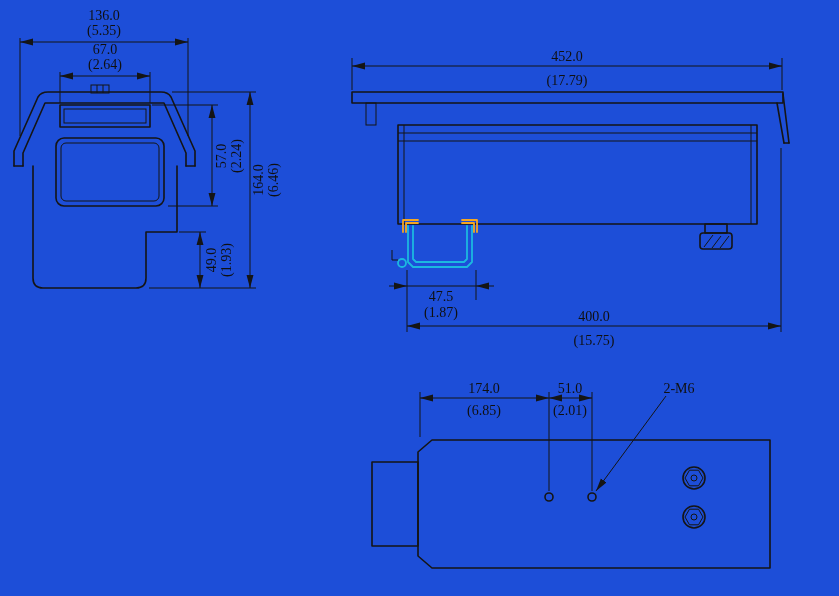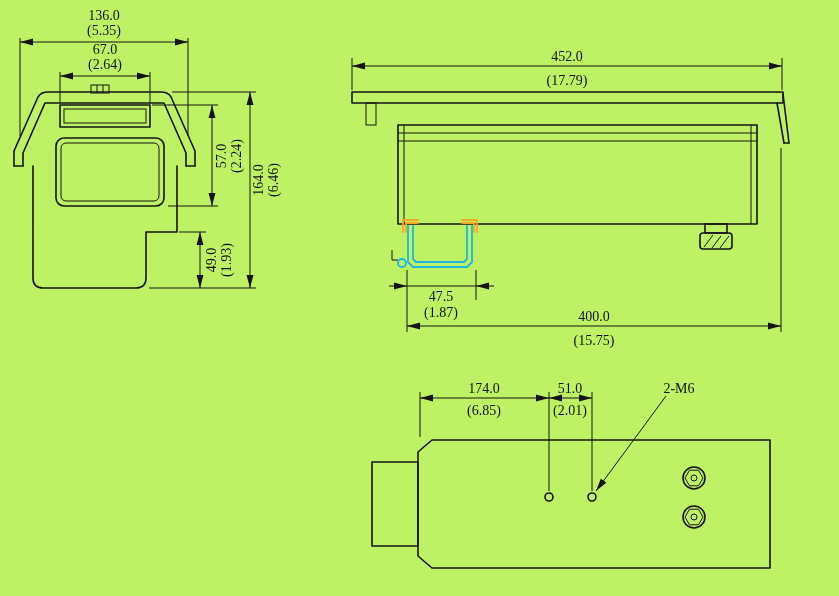--- a/index.html
+++ b/index.html
@@ -1,19 +1,19 @@
 <!DOCTYPE html>
 <html><head>
 <meta charset="utf-8">
 <style>
   html,body{margin:0;padding:0;background:#ffffff;}
   .canvas{
     position:relative;
     width:839px;height:596px;
-    background:#bef264;
+    background:#1d4ed8;
     overflow:hidden;
     font-family:"Liberation Serif","DejaVu Serif",serif;
   }
   svg{display:block;}
   .edge{stroke:#151515;stroke-width:1.6;fill:none;stroke-linejoin:round;stroke-linecap:round;}
   .thin{stroke:#151515;stroke-width:1;fill:none;}
   .dimline{stroke:#151515;stroke-width:1;fill:none;}
   .dimtext{font:14px "Liberation Serif","DejaVu Serif",serif;fill:#101010;}
   .cyan{stroke:#1cb8e0;stroke-width:1.8;fill:none;stroke-linejoin:round;stroke-linecap:round;}
   .orange{stroke:#f5a623;stroke-width:1.8;fill:none;stroke-linejoin:round;stroke-linecap:round;}

